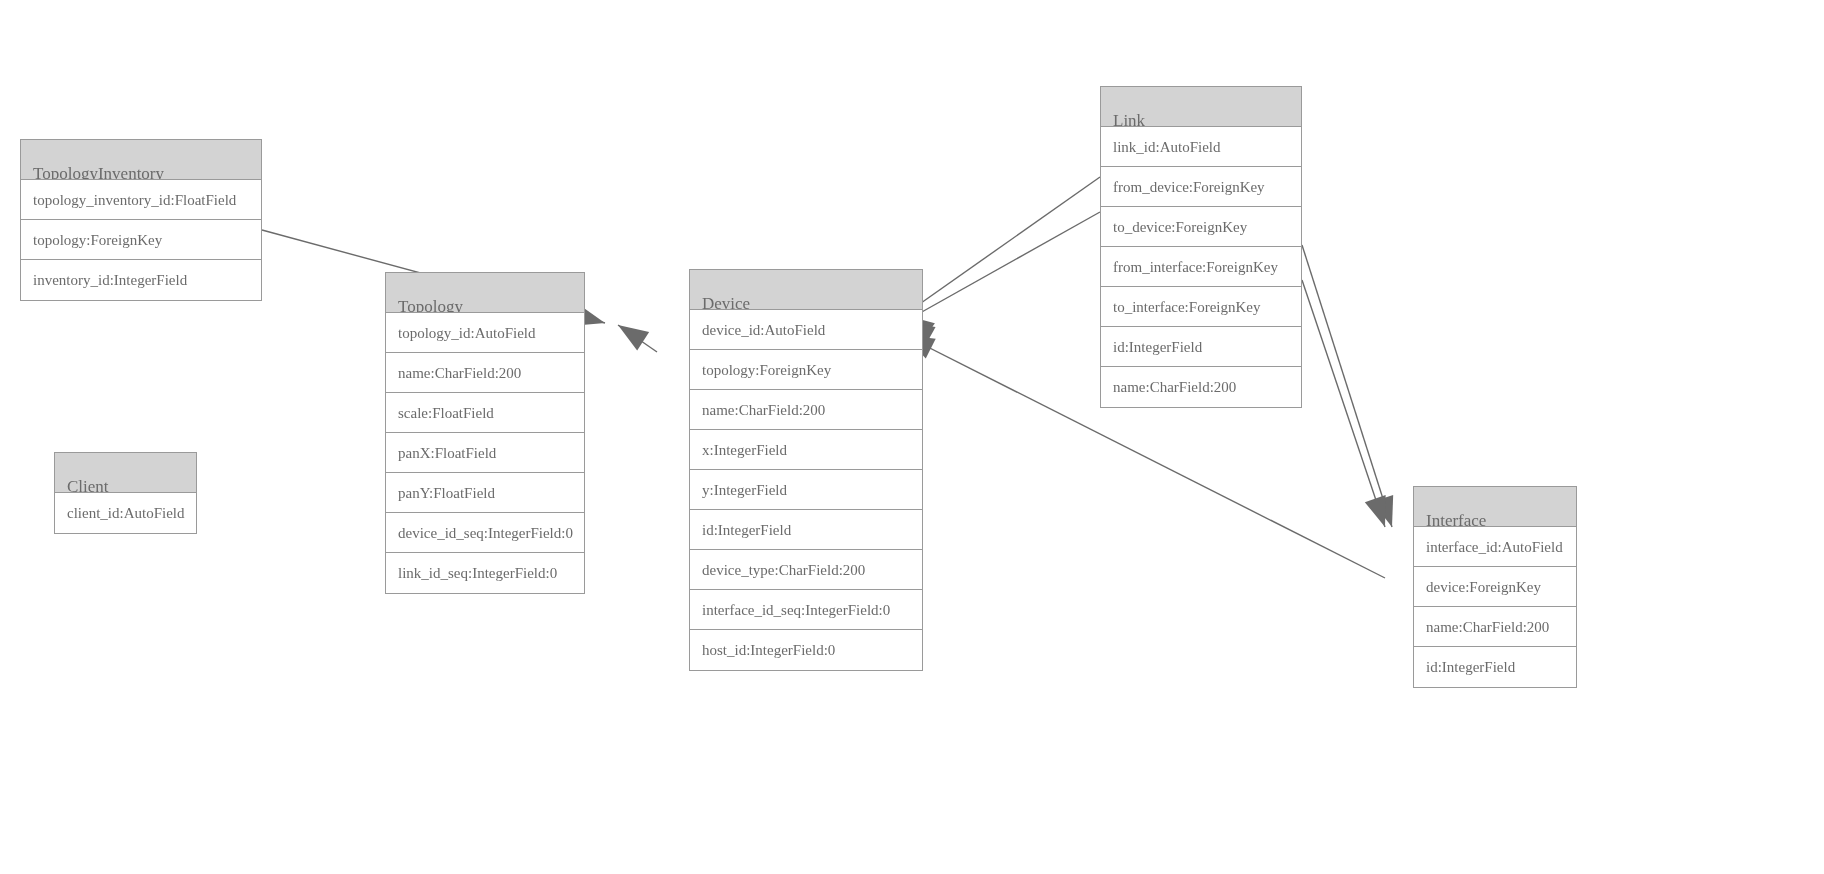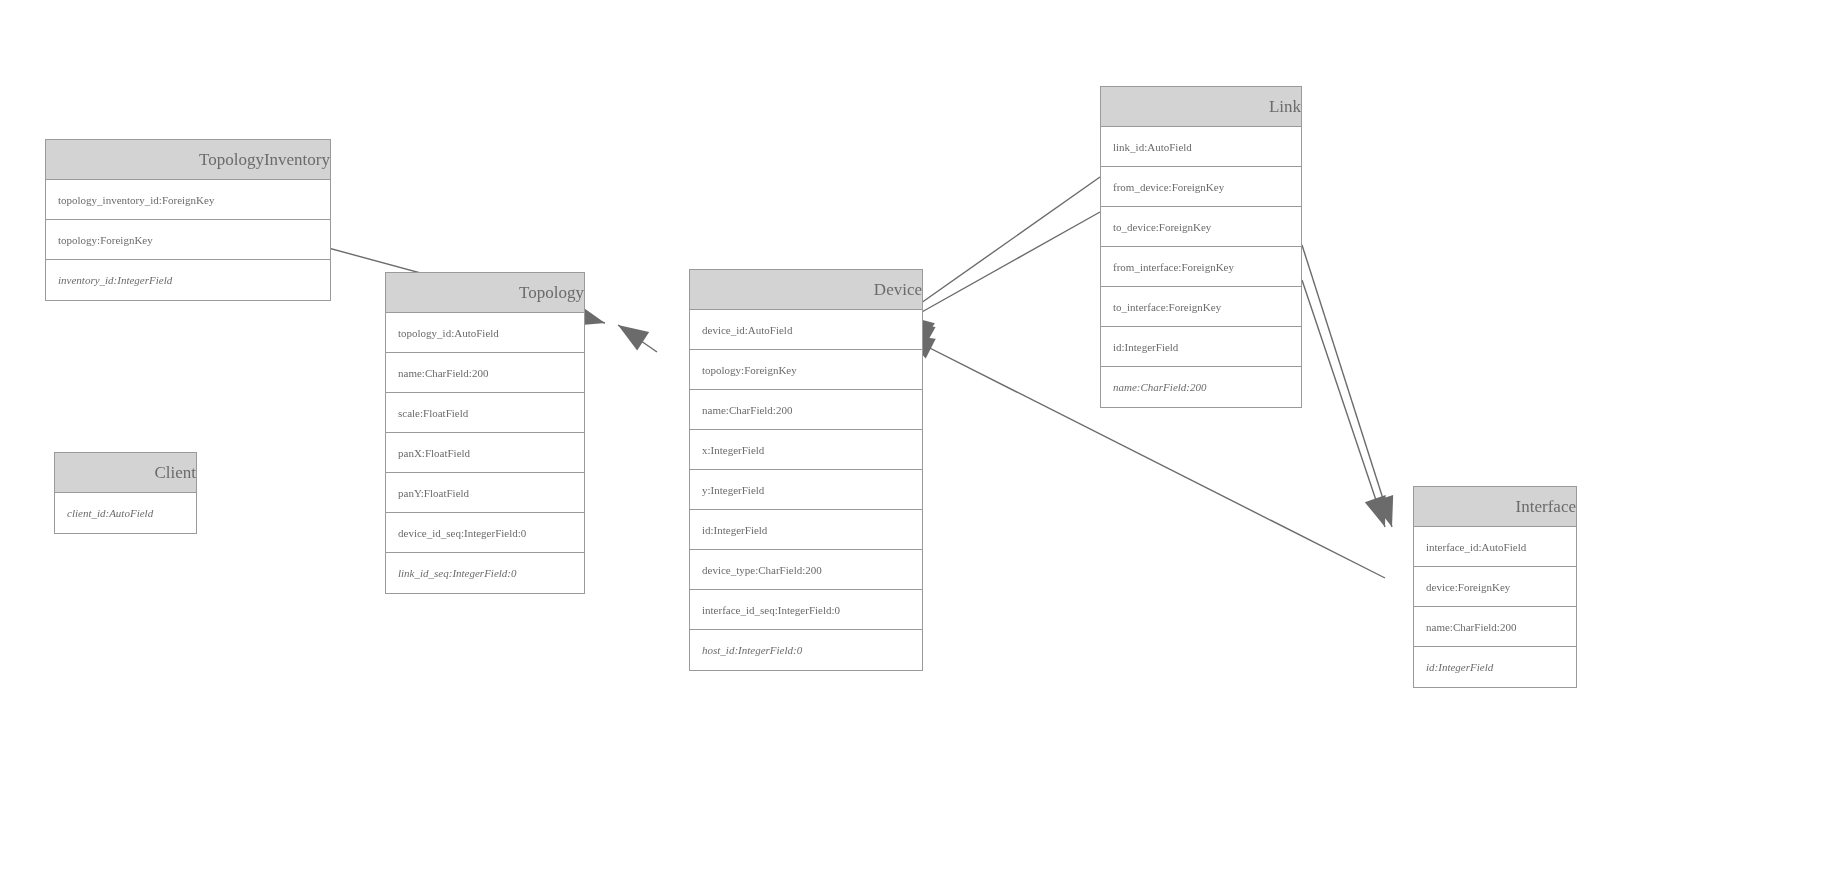--- a/index.html
+++ b/index.html
@@ -32,40 +32,38 @@
     z-index: 2;
   }
   .entity-header {
     box-sizing: border-box;
     background: #d3d3d3;
     border-bottom: 1px solid #9a9a9a;
     color: #6b6b6b;
     font-size: 17px;
     line-height: 40px;
     height: 40px;
-    padding: 0 0 0 12px;
+    padding: 14px 0 0 12px;
     white-space: nowrap;
     overflow: hidden;
-    text-align: right;
   }
   .entity-row {
     box-sizing: border-box;
     height: 40px;
     line-height: 40px;
     border-bottom: 1px solid #9a9a9a;
     color: #6b6b6b;
-    font-size: 11px;
+    font-size: 15px;
     padding: 0 0 0 12px;
     white-space: nowrap;
     overflow: hidden;
     background: #ffffff;
   }
   .entity-row:last-child {
     border-bottom: none;
-    font-style: italic;
   }
 </style>
 </head>
 <body>
 
 <div id="canvas">
 
   <svg id="edge-layer" viewBox="0 0 1824 874" xmlns="http://www.w3.org/2000/svg">
       <g>
         <path d="M262,230 L605,323" stroke="#6b6b6b" stroke-width="1.4" fill="none"></path>
@@ -91,23 +89,23 @@
         <path d="M1302,245 L1392,527" stroke="#6b6b6b" stroke-width="1.4" fill="none"></path>
         <polygon points="0,0 -30,-11 -30,11" fill="#6b6b6b" transform="translate(1392,527) rotate(72)"></polygon>
       </g>
       <g>
         <path d="M1302,280 L1385,527" stroke="#6b6b6b" stroke-width="1.4" fill="none"></path>
         <polygon points="0,0 -30,-11 -30,11" fill="#6b6b6b" transform="translate(1385,527) rotate(71)"></polygon>
       </g>
     </svg>
 
   <div id="entity-layer">
-      <div class="entity" style="left: 20px; top: 139px; width: 286px; margin-left: 25px;">
+      <div class="entity" style="left: 20px; top: 139px; width: 242px;">
         <div class="entity-header">TopologyInventory</div>
-        <div class="entity-row">topology_inventory_id:ForeignKey</div>
+        <div class="entity-row">topology_inventory_id:FloatField</div>
         <div class="entity-row">topology:ForeignKey</div>
         <div class="entity-row">inventory_id:IntegerField</div>
       </div>
       <div class="entity" style="left: 54px; top: 452px; width: 143px;">
         <div class="entity-header">Client</div>
         <div class="entity-row">client_id:AutoField</div>
       </div>
       <div class="entity" style="left: 385px; top: 272px; width: 200px;">
         <div class="entity-header">Topology</div>
         <div class="entity-row">topology_id:AutoField</div>

